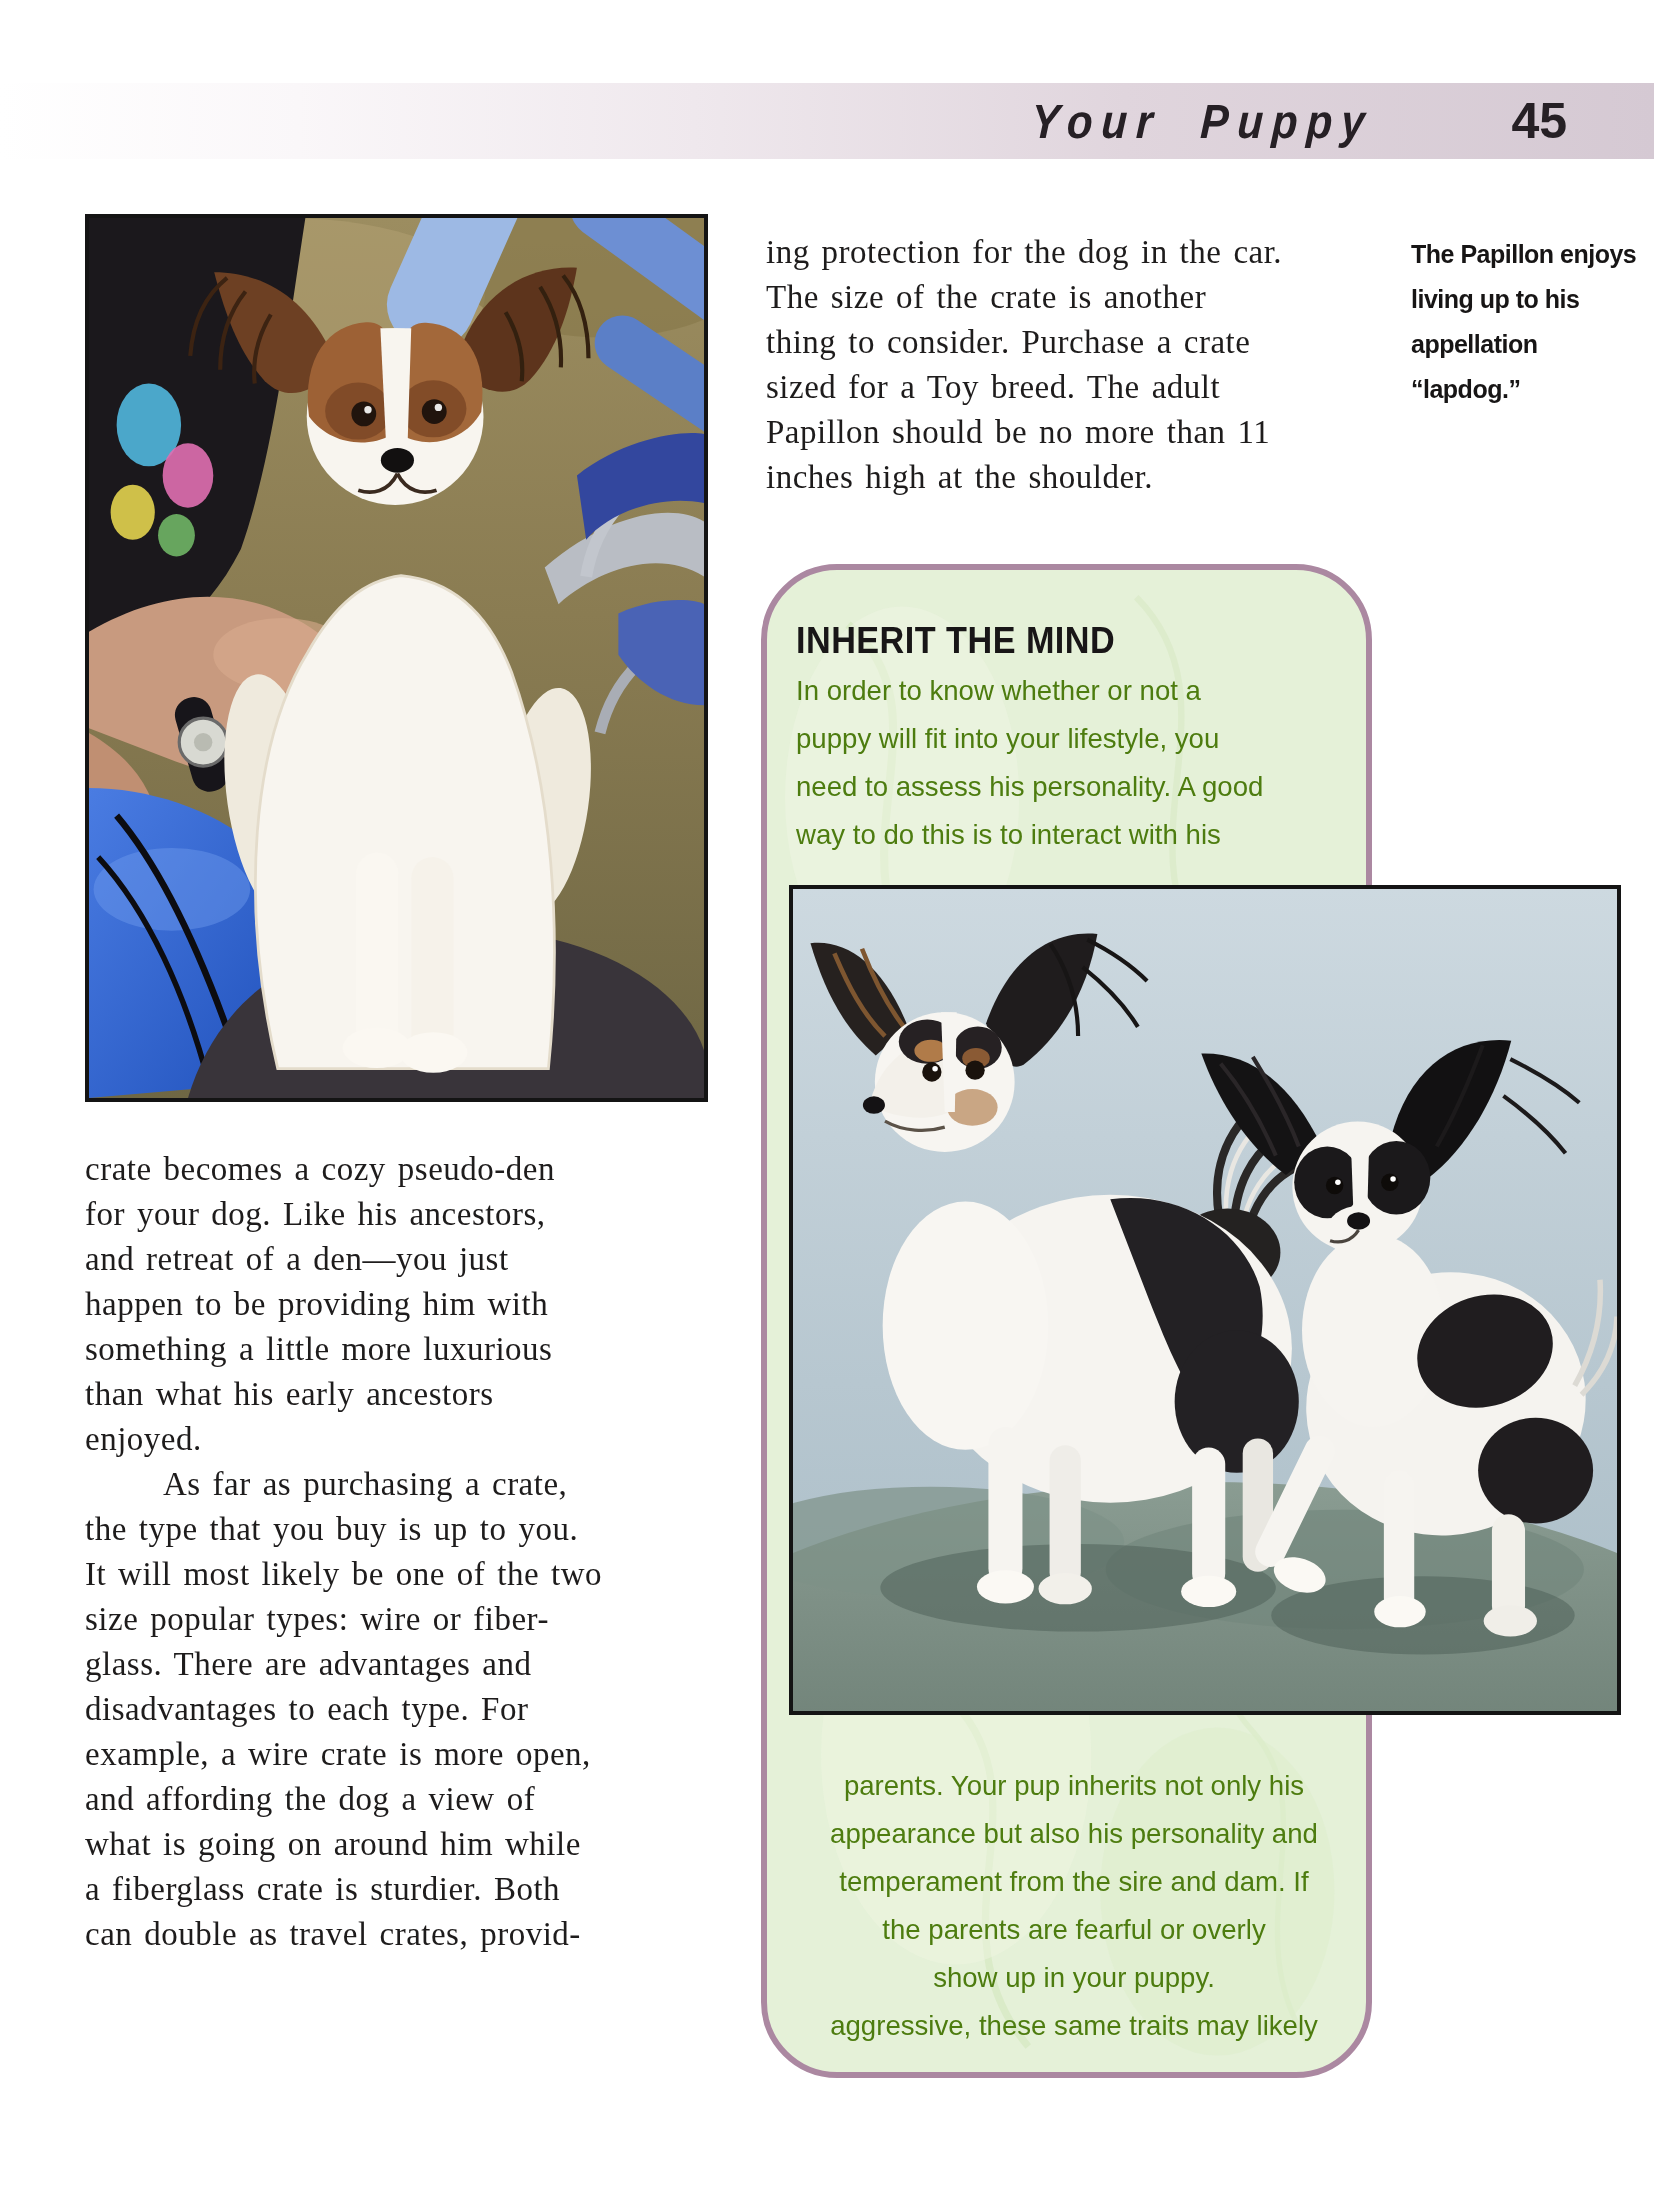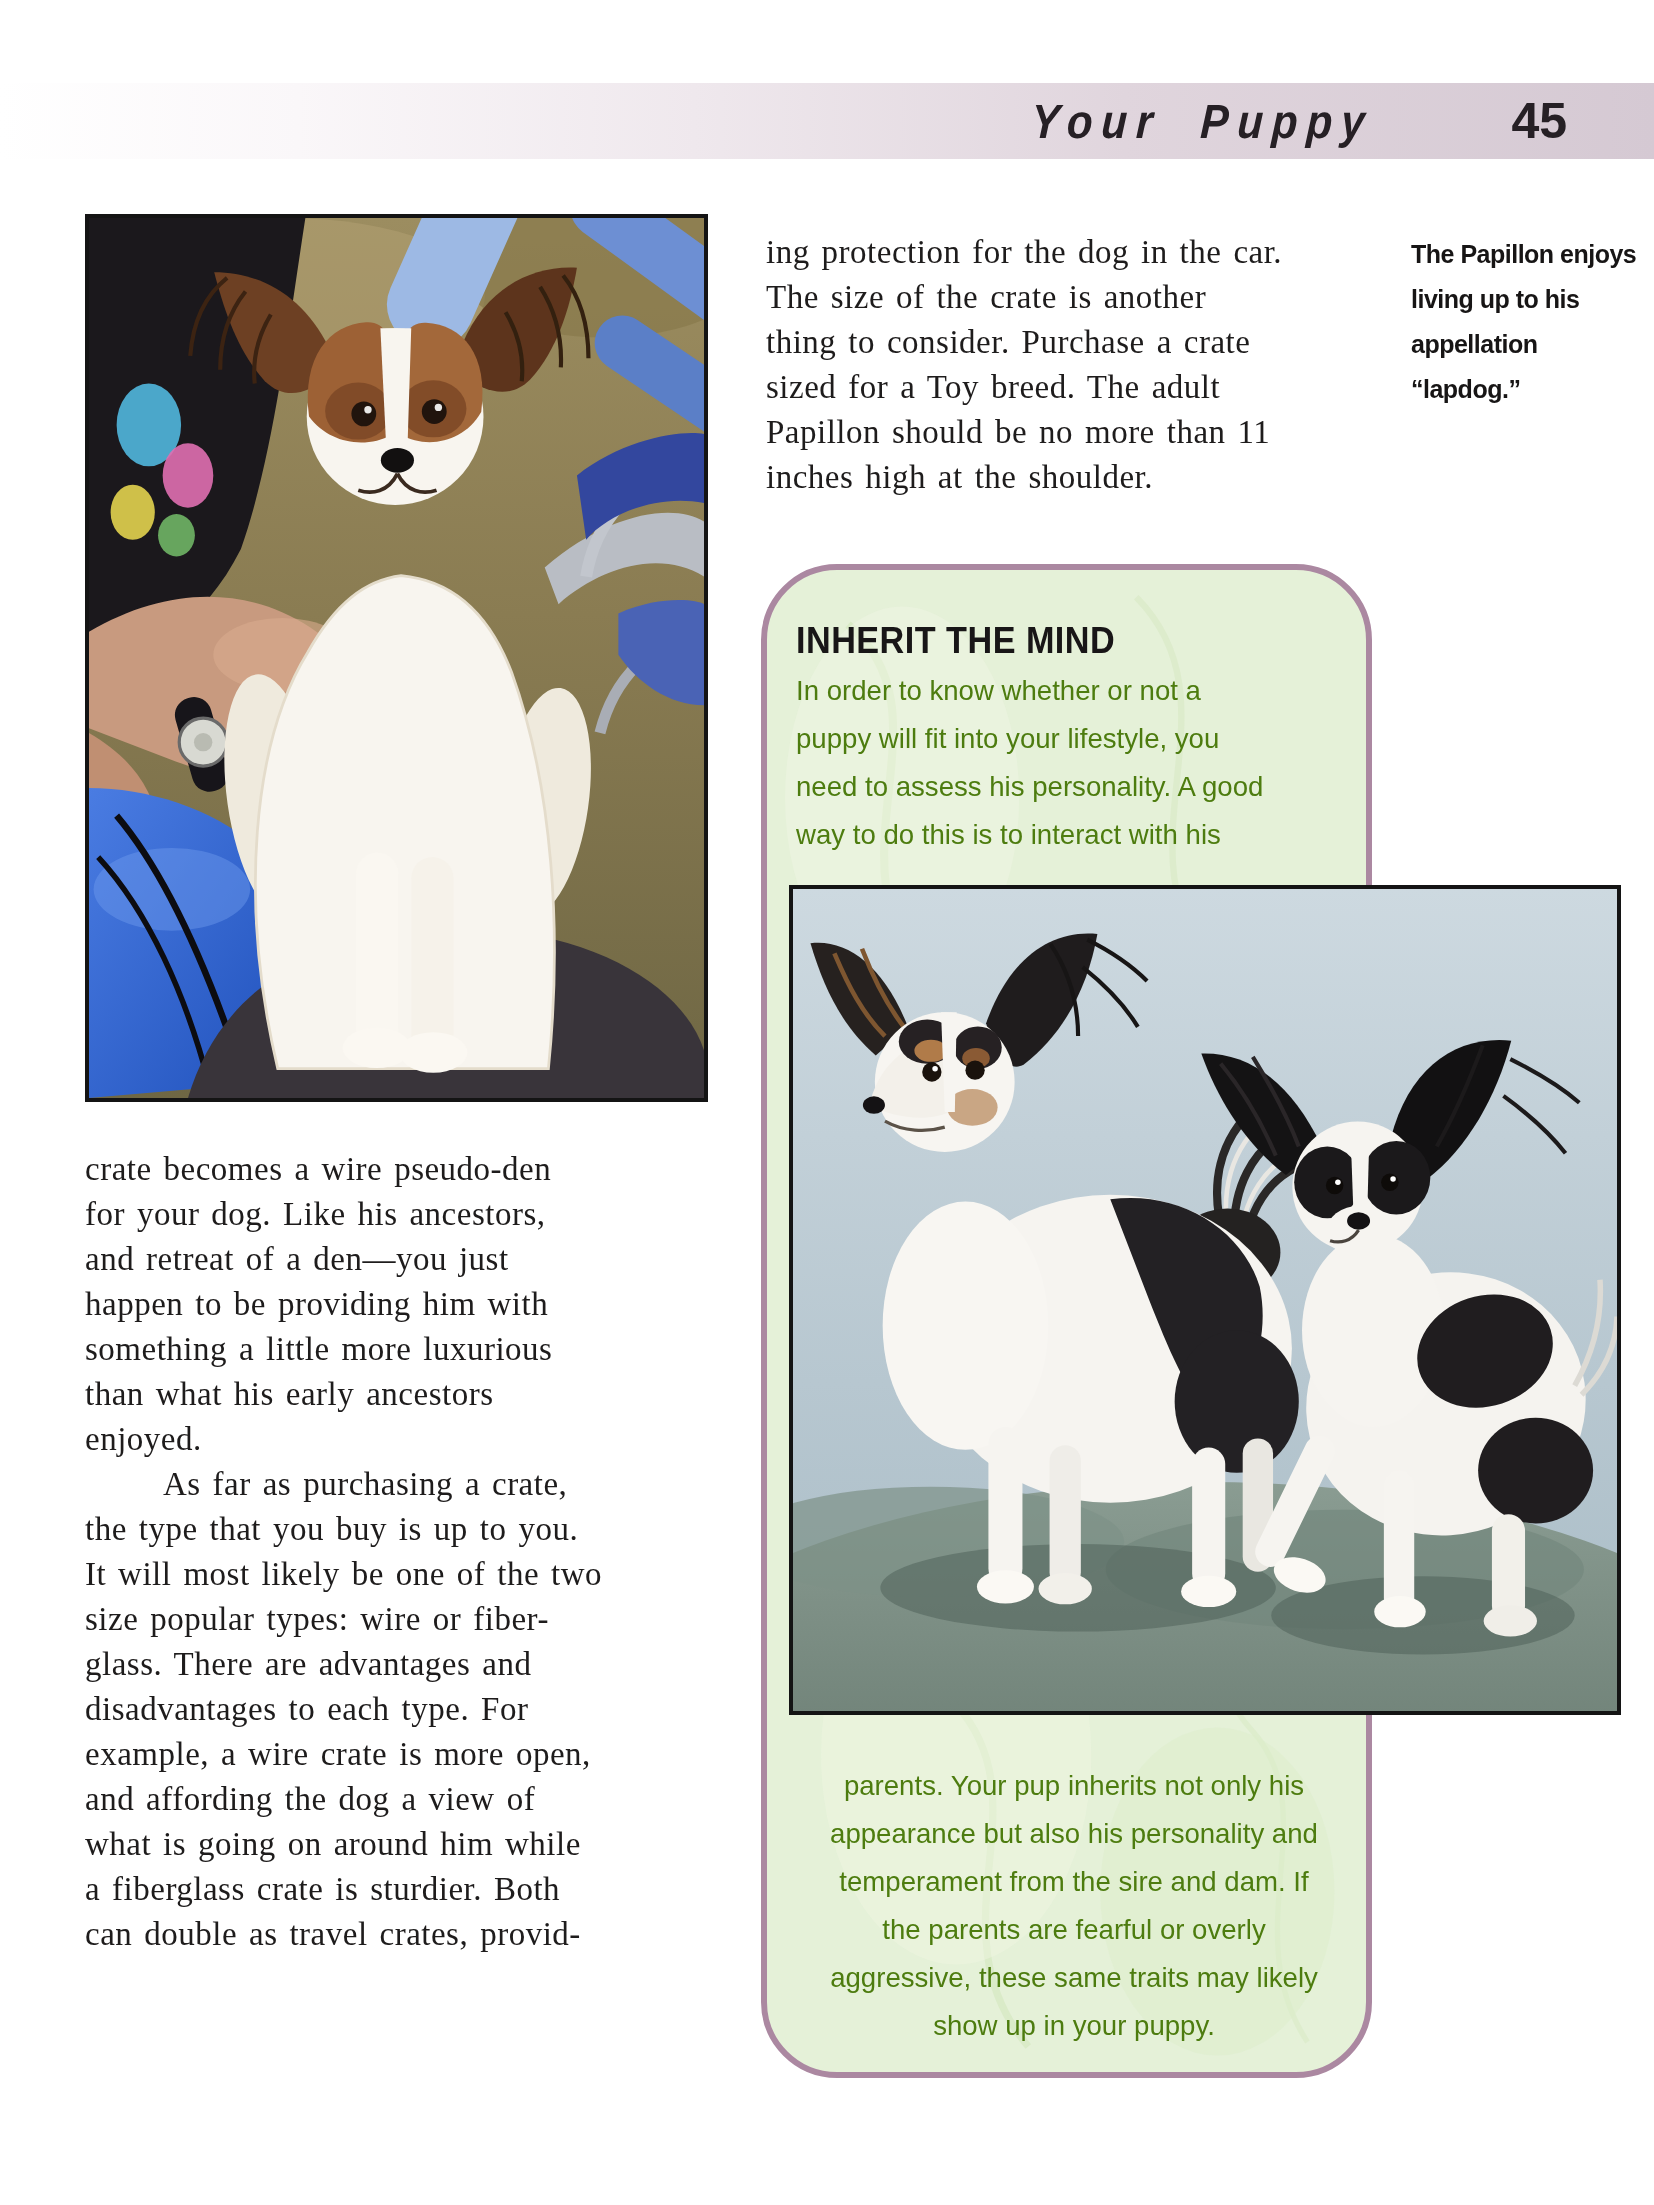--- a/index.html
+++ b/index.html
@@ -247,22 +247,22 @@
       <div class="line">puppy will fit into your lifestyle, you</div>
       <div class="line">need to assess his personality. A good</div>
       <div class="line">way to do this is to interact with his</div>
     </div>
 
     <div class="box-lines" id="box-outro">
       <div class="line">parents. Your pup inherits not only his</div>
       <div class="line">appearance but also his personality and</div>
       <div class="line">temperament from the sire and dam. If</div>
       <div class="line">the parents are fearful or overly</div>
+      <div class="line">show up in your puppy.</div>
       <div class="line">aggressive, these same traits may likely</div>
-      <div class="line">show up in your puppy.</div>
     </div>
   </div>
 
   <div class="photo" id="photo-pair">
     <svg viewBox="0 0 1792 1788" preserveAspectRatio="none">
       <defs>
         <linearGradient id="bg2" x1="0" y1="0" x2="0" y2="1">
           <stop offset="0" stop-color="#cdd9e0"></stop>
           <stop offset="0.6" stop-color="#b7c7d0"></stop>
           <stop offset="1" stop-color="#a9bcc6"></stop>
@@ -344,21 +344,21 @@
         <circle cx="1298" cy="638" r="19" fill="#0e0b09"></circle>
         <circle cx="1185" cy="638" r="6" fill="#fff"></circle>
         <circle cx="1305" cy="631" r="6" fill="#fff"></circle>
         <ellipse cx="1230" cy="722" rx="25" ry="19" fill="#141214"></ellipse>
         <path d="M1230 742 C 1215 766 1190 772 1168 765" stroke="#4a443e" stroke-width="7" fill="none"></path>
       </g>
     </svg>
   </div>
 
   <div class="textblock serif-lines" id="left-column">
-    <div class="line">crate becomes a wire pseudo-den</div>
+    <div class="line">crate becomes a cozy pseudo-den</div>
     <div class="line">for your dog. Like his ancestors,</div>
     <div class="line">and retreat of a den—you just</div>
     <div class="line">happen to be providing him with</div>
     <div class="line">something a little more luxurious</div>
     <div class="line">than what his early ancestors</div>
     <div class="line">enjoyed.</div>
     <div class="line indent">As far as purchasing a crate,</div>
     <div class="line">the type that you buy is up to you.</div>
     <div class="line">It will most likely be one of the two</div>
     <div class="line">size popular types: wire or fiber-</div>

